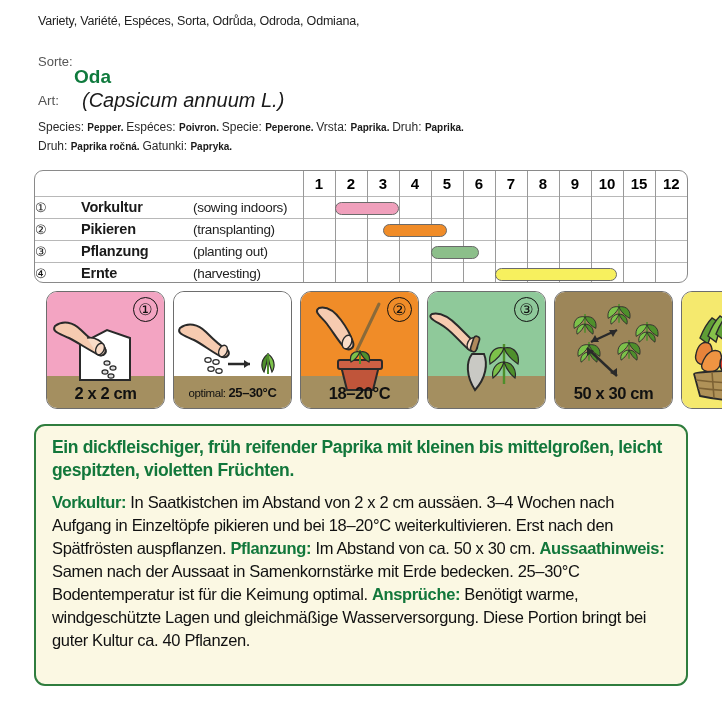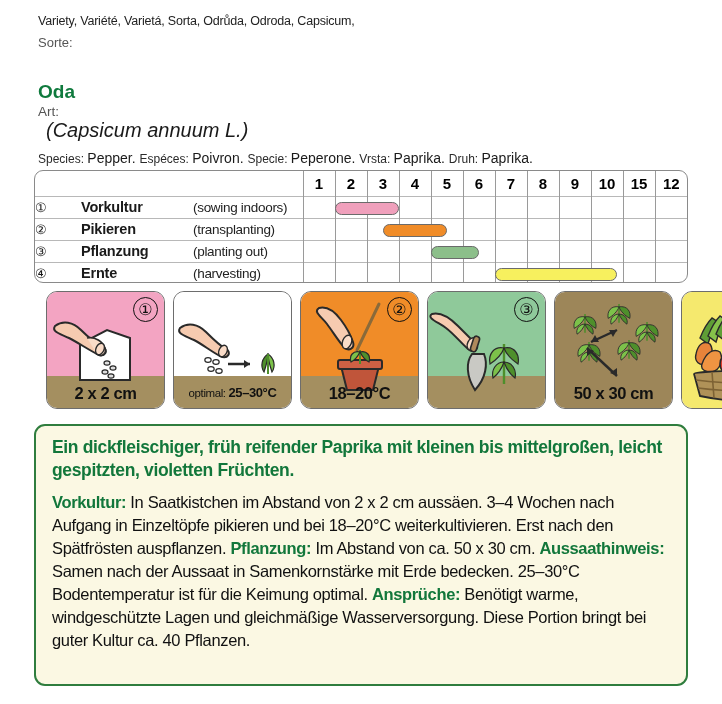--- a/index.html
+++ b/index.html
@@ -12,37 +12,37 @@
     overflow:hidden;
     position:relative;
   }
 
   
   .header { padding:14px 0 0 38px; }
   .variety-line {
     font-size:12.5px; color:#222; letter-spacing:-0.2px;
     margin-bottom:7px;
   }
-  .name-row { display:flex; align-items:flex-start; margin-bottom:1px;flex-direction:column; }
+  .name-row { display:flex; align-items:center; margin-bottom:1px; }
   .name-row .lbl {
     font-size:13px; color:#555; width:36px; flex:none;
   }
   .name-row.art .lbl { font-size:13.5px; }
   .name-row .val-green {
     color:#0f7a3d; font-weight:bold;margin-top:31px;
   }
   .sorte-val { font-size:19px; }
   .art-val { font-size:22px; }
   .latin {
     font-size:20px; font-style:italic; color:#1a1a1a;
     margin-left:8px; font-weight:normal;
   }
   .species-block { margin-top:6px; font-size:12.5px; line-height:1.52; }
   .species-block .sm { font-size:12px; color:#2a2a2a;text-align:center; }
-  .species-block .bd { font-weight:normal; font-size:14px; }
+  .species-block .bd { font-weight:bold; font-size:10px; }
 
   
   .cal-wrap {
     position:absolute; left:34px; top:170px;
     width:654px; height:113px;
     border:1.5px solid #8a8a8a; border-radius:9px;
     background:#fff; overflow:hidden;
   }
   table.cal { border-collapse:collapse; width:100%; height:100%; table-layout:fixed; }
   table.cal td { padding:0; }
@@ -109,21 +109,21 @@
   .cut-line {
     position:absolute; left:34px; top:691px; width:654px;
     font-size:11px; color:#333; overflow:hidden; height:13px;
     white-space:nowrap; letter-spacing:-0.2px;
   }
 </style>
 </head>
 <body>
 
 <div class="header">
-  <div class="variety-line">Variety, Variété, Varietá, Sorta, Odrůda, Odroda, Capsicum,</div>
+  <div class="variety-line">Variety, Variété, Espéces, Sorta, Odrůda, Odroda, Odmiana,</div>
 
   <div class="name-row">
     <span class="lbl">Sorte:</span>
     <span class="val-green sorte-val">Oda</span>
   </div>
 
   <div class="name-row art">
     <span class="lbl">Art:</span>
     <span class="latin">(Capsicum annuum L.)</span>
   </div>

